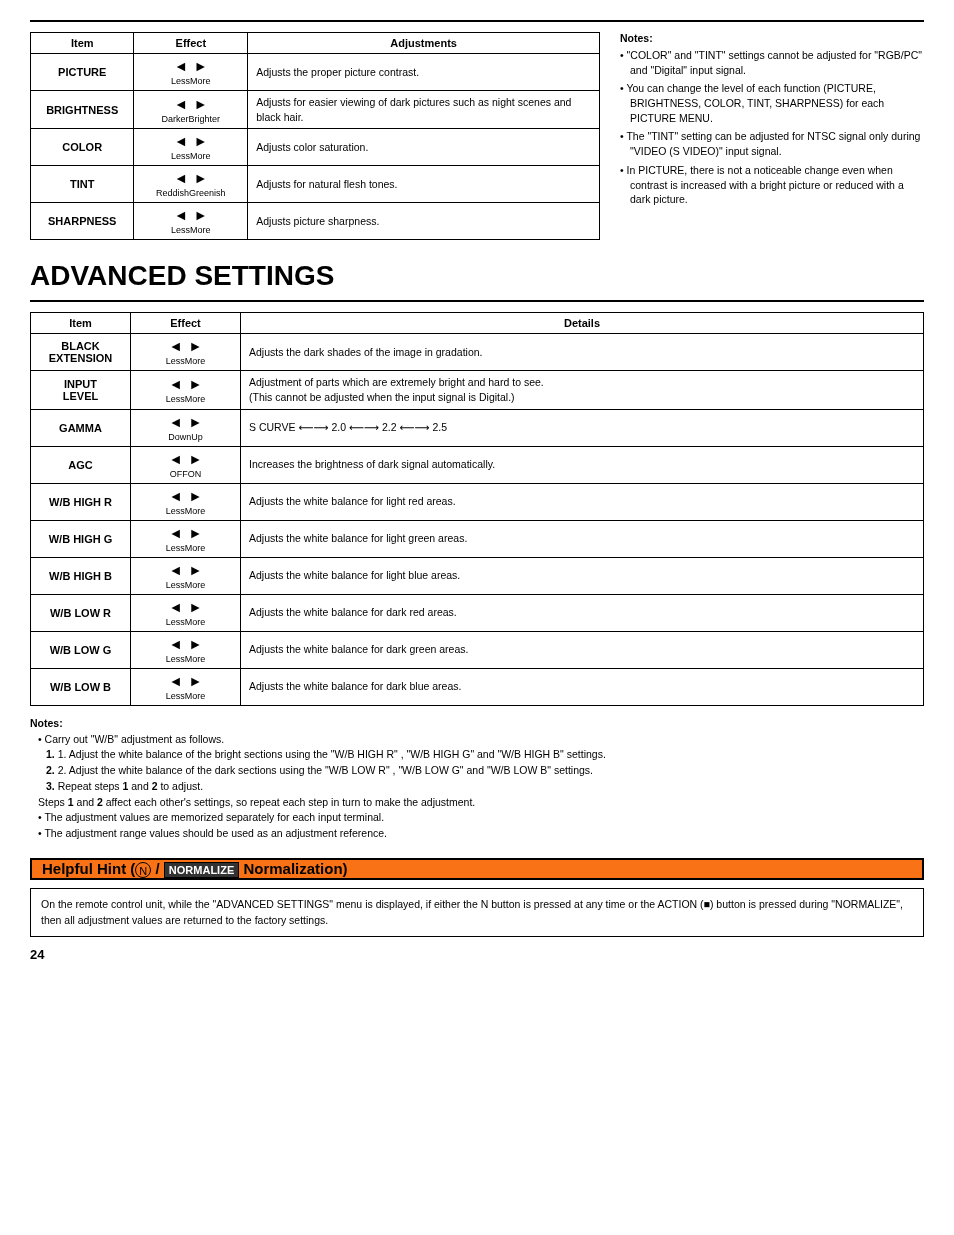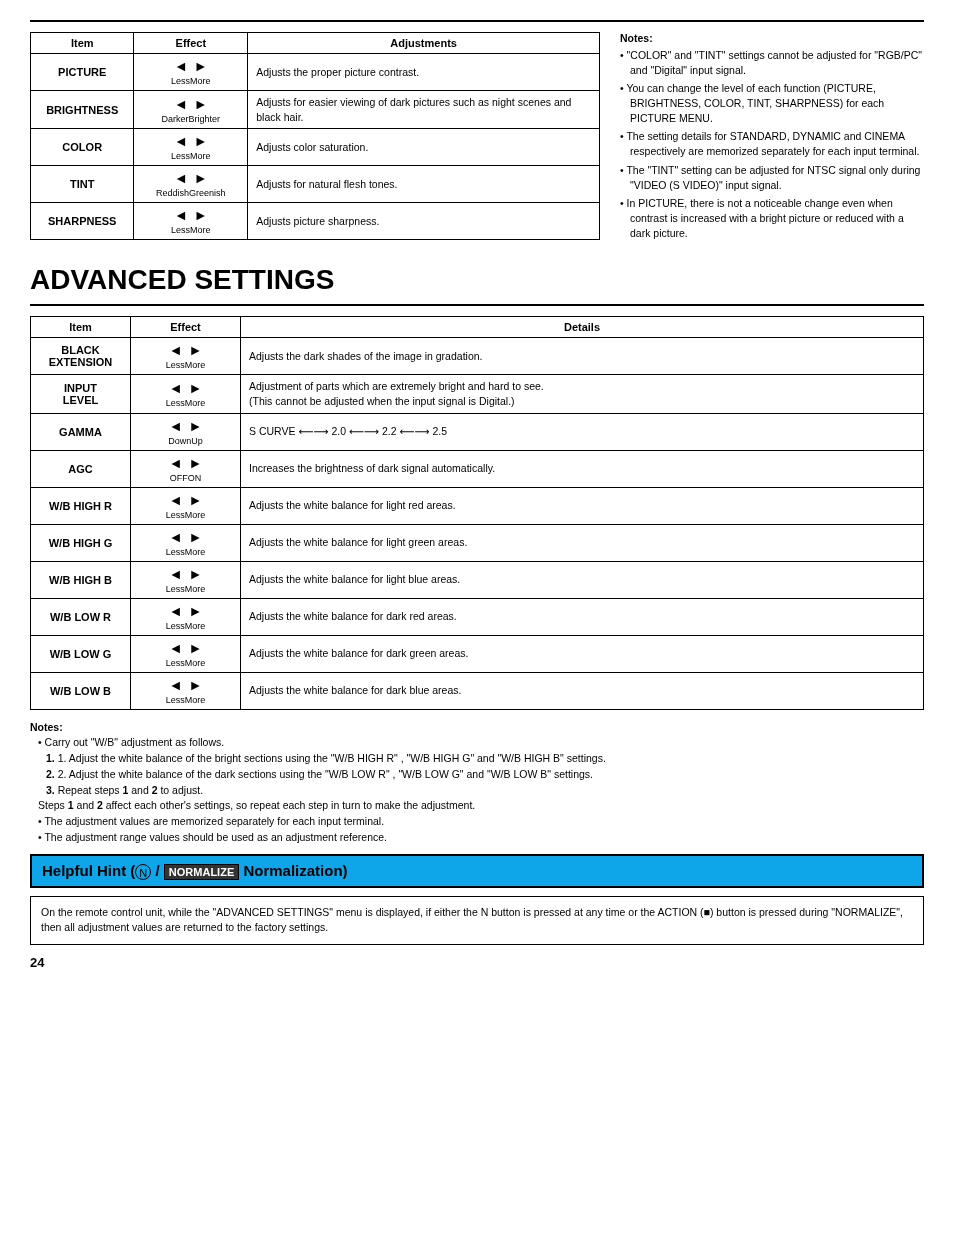--- a/index.html
+++ b/index.html
@@ -153,23 +153,23 @@
     }
     .bottom-notes .indent {
       padding-left: 16px;
     }
     .bottom-notes .indent2 {
       padding-left: 8px;
     }
 
     .helpful-hint-box {
       border: 2px solid #000;
-      background: #0ea5e9;
-      padding: 6px 10px;
-      margin-top: 8px;
+      background: #f97316;
+      padding: 0 10px;
+      margin-top: 16px;
       margin-bottom: 8px;
     }
     .helpful-hint-title {
       font-size: 15px;
       font-weight: bold;
     }
     .helpful-hint-content {
       border: 1px solid #000;
       background: #fff;
       padding: 8px 10px;
@@ -299,21 +299,20 @@
           </tbody>
       </table>
     </div>
 
     <div class="notes-box">
       <div class="notes-title">Notes:</div>
       <ul id="picture-notes-list">
 
       <li>"COLOR" and "TINT" settings cannot be adjusted for "RGB/PC" and "Digital" input signal.</li>
           <li>You can change the level of each function (PICTURE, BRIGHTNESS, COLOR, TINT, SHARPNESS) for each PICTURE MENU.</li>
-          <li>The setting details for STANDARD, DYNAMIC and CINEMA respectively are memorized separately for each input terminal.</li>
           <li>The "TINT" setting can be adjusted for NTSC signal only during "VIDEO (S VIDEO)" input signal.</li>
           <li>In PICTURE, there is not a noticeable change even when contrast is increased with a bright picture or reduced with a dark picture.</li>
         </ul>
     </div>
   </div>
 </div>
 
 <div>
   <div class="section-title-large">ADVANCED SETTINGS</div>
   <hr class="divider">

